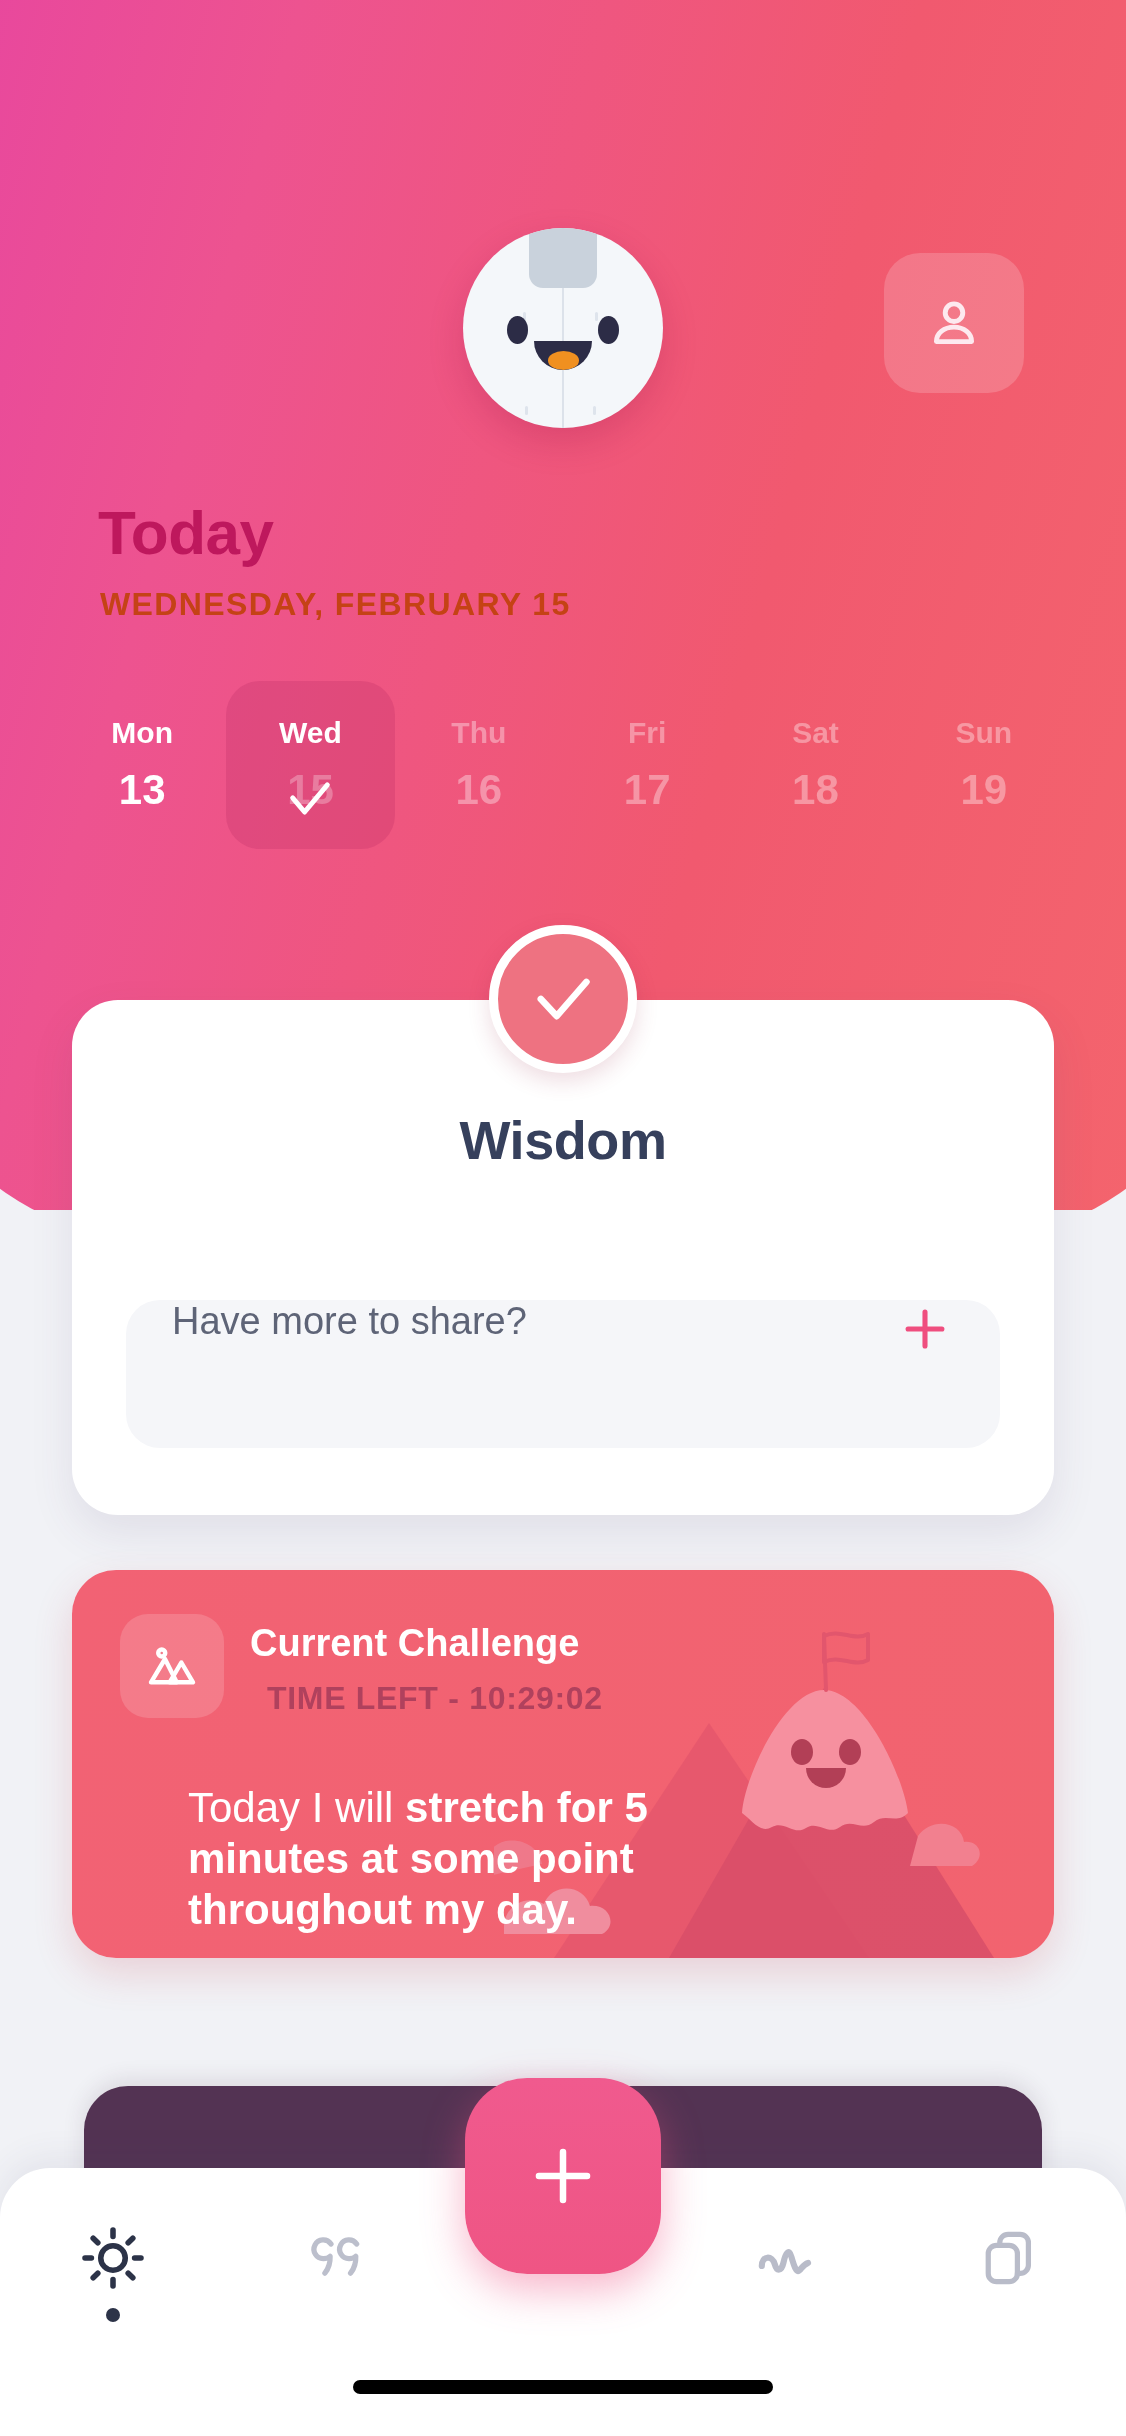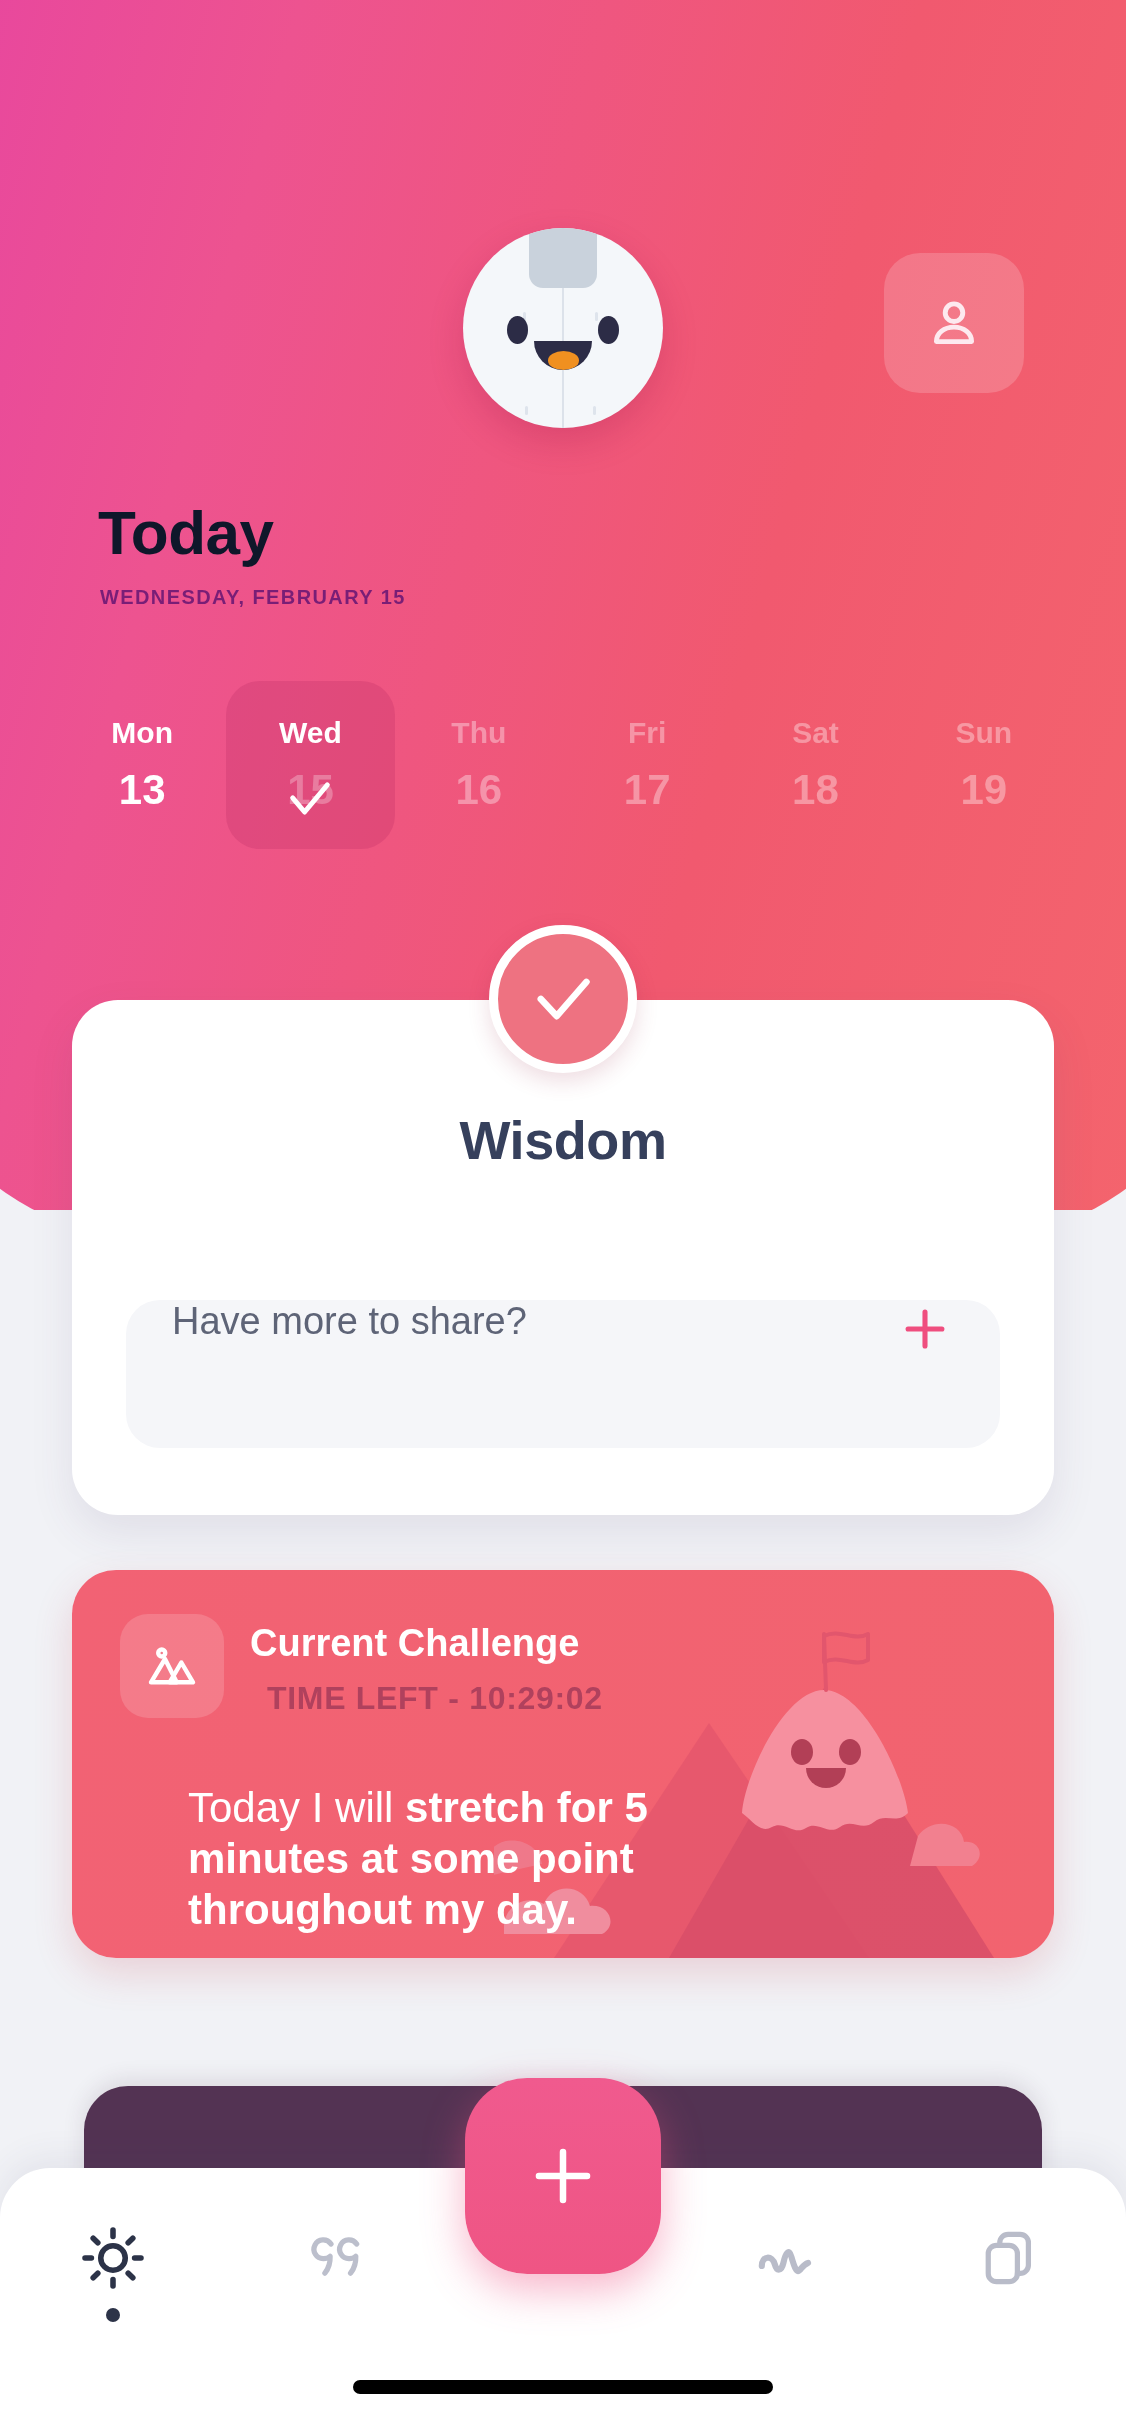--- a/index.html
+++ b/index.html
@@ -78,26 +78,26 @@
     width:140px; height:140px;
     border-radius:36px;
     background:rgba(255,255,255,.18);
     display:flex; align-items:center; justify-content:center;
     cursor:pointer;
   }
 
   
   .page-title {
     position:absolute; left:98px; top:497px;
-    font-size:62px; font-weight:700; color:#0f172a;
+    font-size:62px; font-weight:700; color:#be185d;
     letter-spacing:-.5px;
   }
   .page-subtitle {
     position:absolute; left:100px; top:586px;
-    font-size:20px; font-weight:700; color:#701a75;
+    font-size:32px; font-weight:700; color:#c2410c;
     letter-spacing:1.4px;
     opacity:.92;
   }
 
   
   .week {
     position:absolute; left:58px; top:681px;
     width:1010px; height:168px;
     display:flex;
   }

